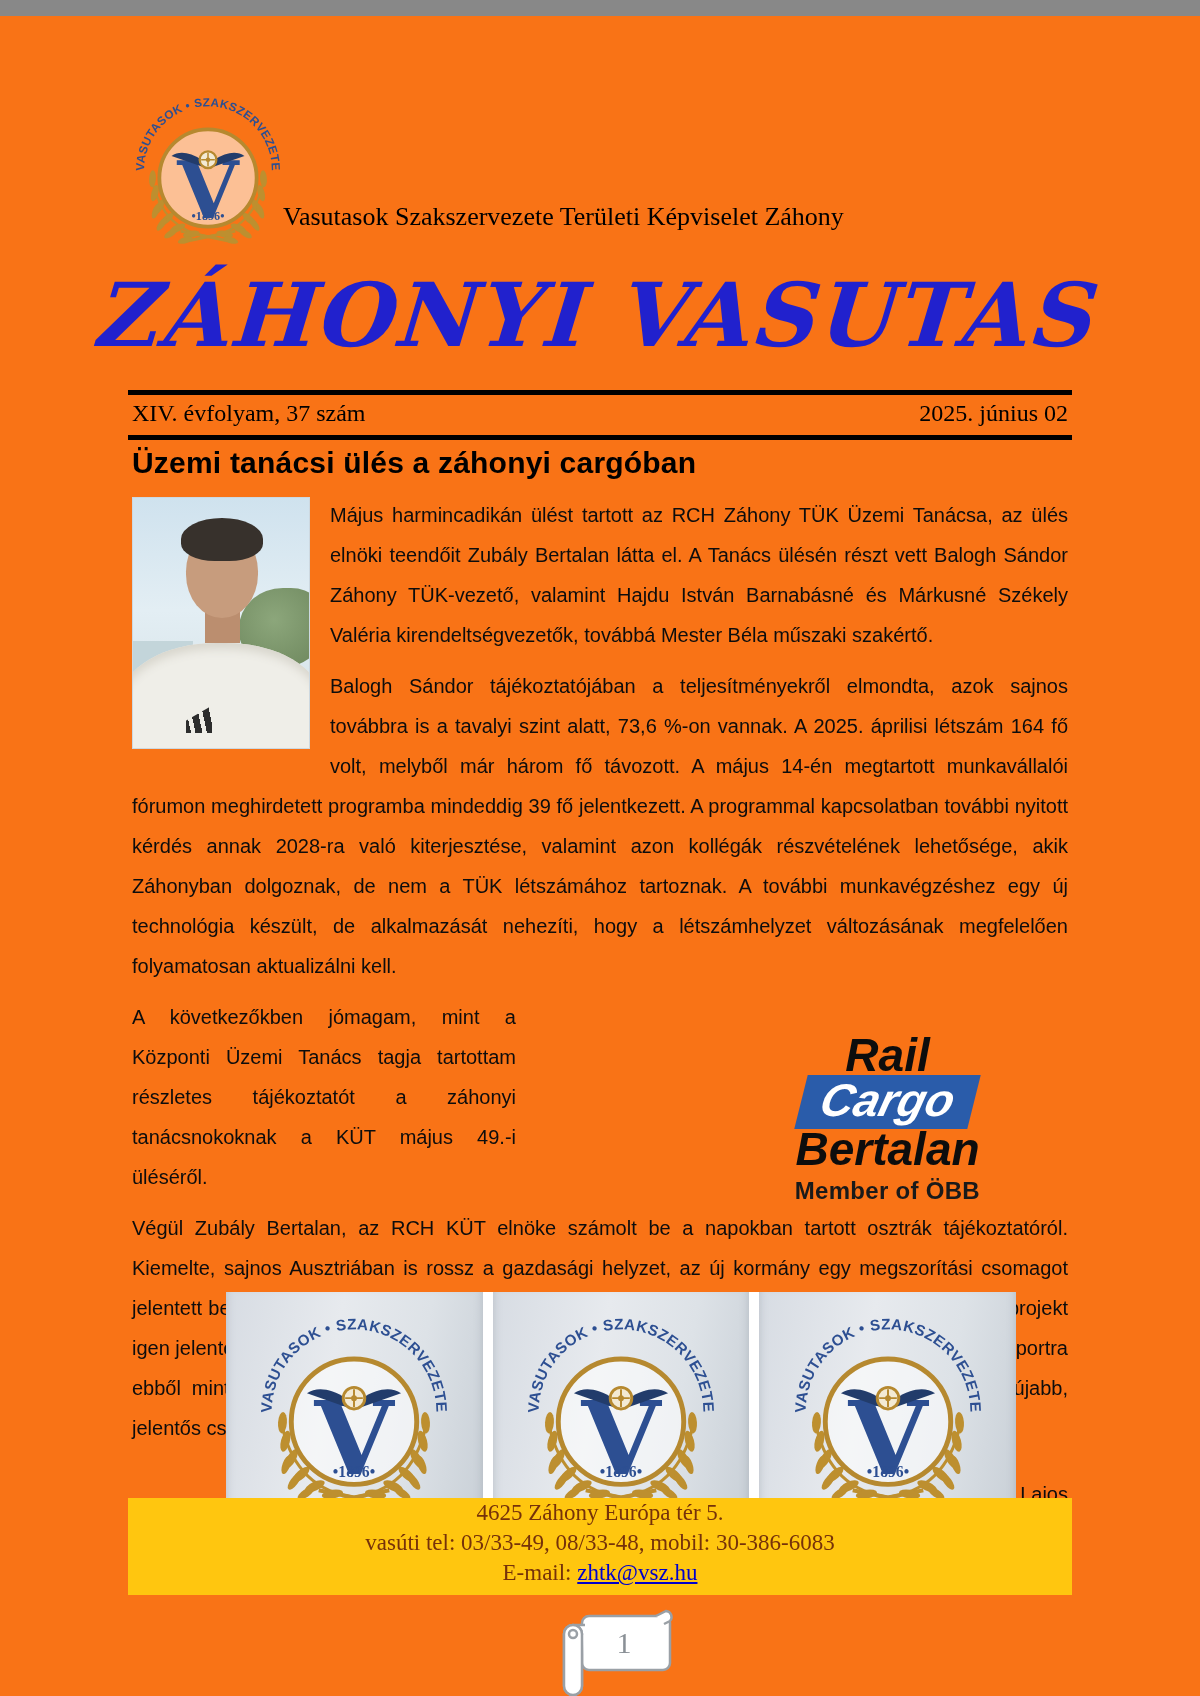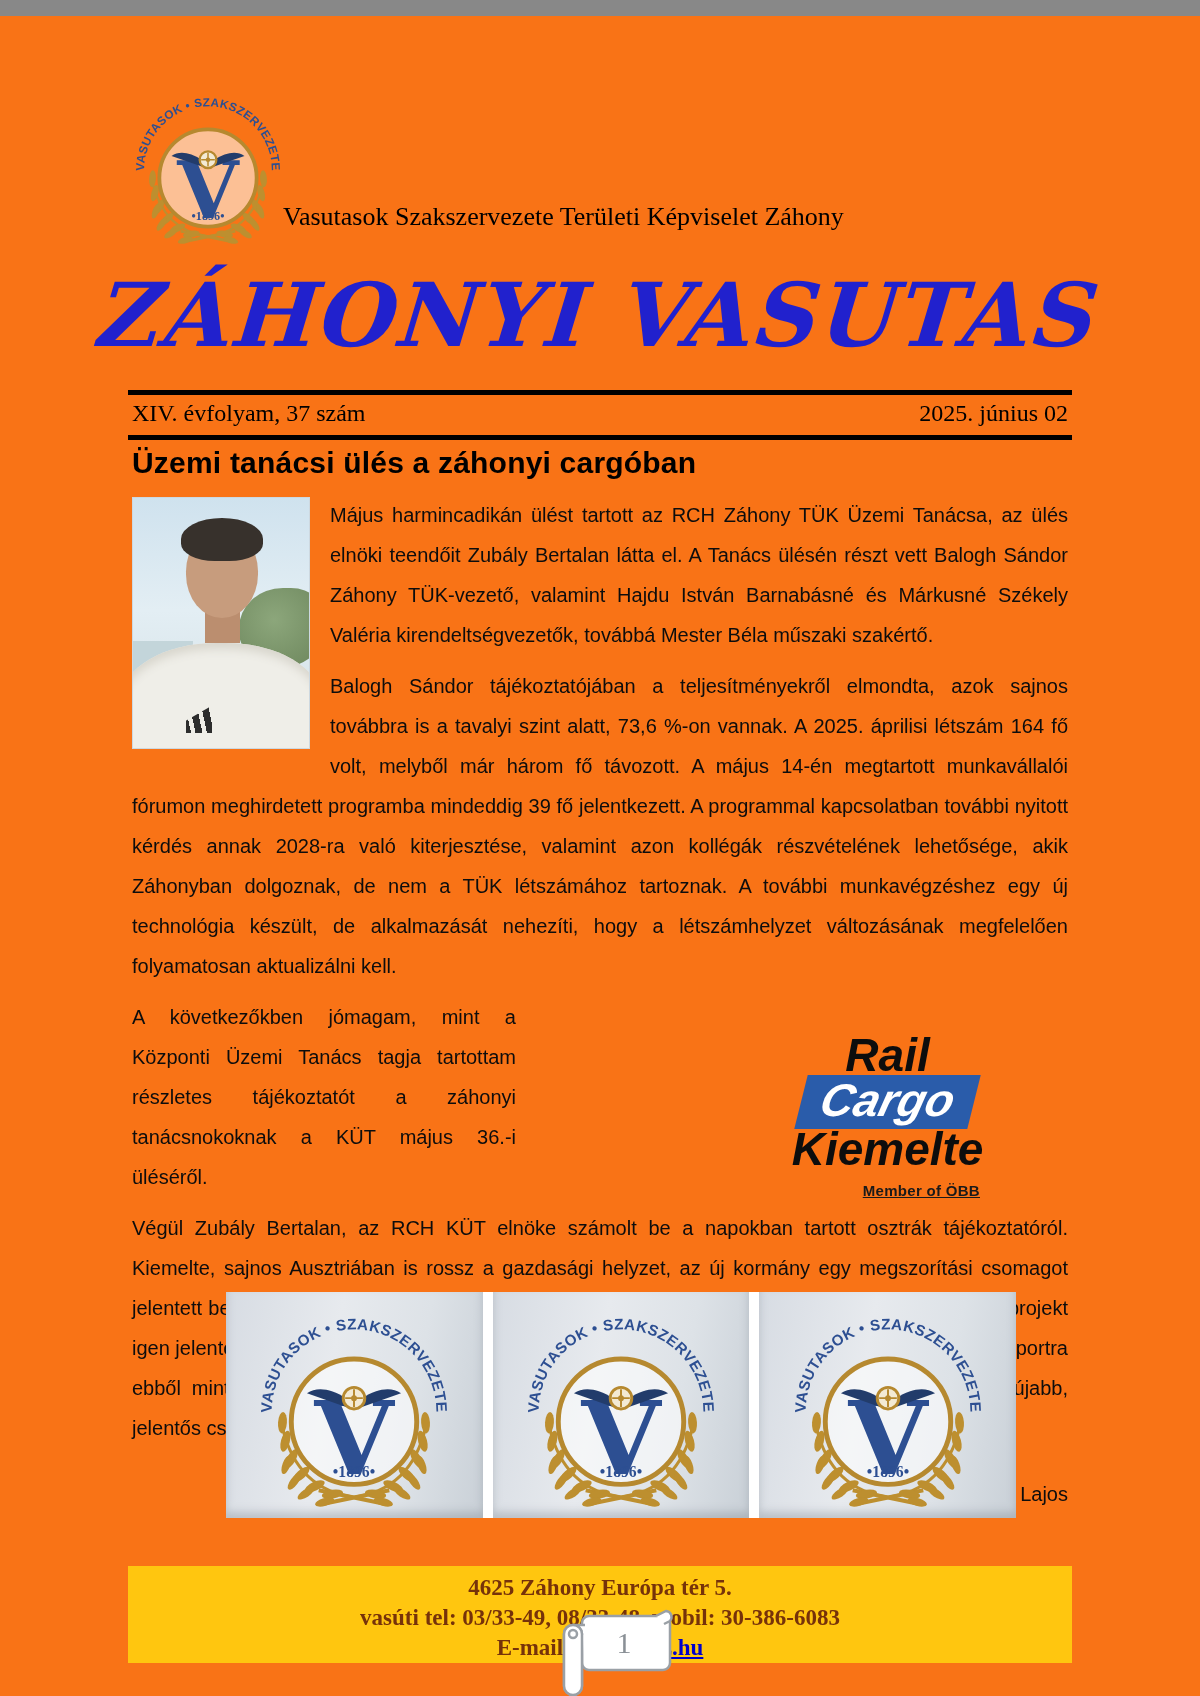--- a/index.html
+++ b/index.html
@@ -56,36 +56,36 @@
   .photo .adidas{position:absolute; left:30%; bottom:6%; width:15%; height:11%;
                  background:linear-gradient(78deg,#2d2d2d 0 16%,transparent 16% 30%,#2d2d2d 30% 52%,transparent 52% 66%,#2d2d2d 66% 88%,transparent 88%);
                  clip-path:polygon(0 100%,100% 100%,100% 0,0 55%);}
   
   .logo-float{float:right; width:552px; height:140px; margin-top:32px; position:relative;}
   .rch{position:absolute; top:6px; right:84px; text-align:right;}
   .rch-row{display:flex; align-items:center; justify-content:flex-end;
            font-style:italic; font-weight:bold; font-size:46px; color:#0d0d0d; white-space:nowrap;flex-direction:column;}
   .rch-cargo{display:inline-block; background:#2a5caa; color:#fff; transform:skewX(-14deg);
              padding:5px 20px 9px 20px; margin:0 10px; font-style:italic;}
-  .rch-member{font-size:15px; font-weight:bold; font-style:normal; color:#1a1a1a;
-              margin-top:2px; padding-right:4px; letter-spacing:.3px;text-decoration:underline;}
+  .rch-member{font-size:24px; font-weight:bold; font-style:normal; color:#1a1a1a;
+              margin-top:2px; padding-right:4px; letter-spacing:.3px;}
   .signature{text-align:right; margin-top:26px; font-size:20px;}
   
   .flags{position:absolute; left:226px; top:1276px; width:790px; height:226px;
          display:flex; gap:10px; background:#fff;}
   .flag{flex:1; position:relative; display:flex; align-items:center; justify-content:center;
         background:linear-gradient(100deg,#d7dce3 0%, #e7eaee 40%, #dde2e7 70%, #c9d0d7 100%);
         box-shadow:inset 0 -6px 8px rgba(120,128,138,.35);}
   .flag svg{width:196px; height:206px;}
   
   .footer-bar{
-    position:absolute; left:128px; top:1550px; width:944px; height:97px;
+    position:absolute; left:128px; top:1482px; width:944px; height:97px;
     background:#ffc60f; text-align:center;
     font-family:"Liberation Serif", serif; font-size:23px; line-height:30px; color:#76320a;
-    padding-top:7px; box-sizing:border-box;font-weight:bold;
+    box-sizing:border-box;
   }
   .footer-bar a{color:#0000cc; text-decoration:underline;}
   
   .scroll-wrap{position:absolute; left:552px; top:1592px; width:130px; height:100px;}
   
   .svg-defs{position:absolute; width:0; height:0; overflow:hidden;}
 </style>
 </head>
 <body>
 
@@ -169,26 +169,26 @@
       </div>
     </div>
     <p>Május harmincadikán ülést tartott az RCH Záhony TÜK Üzemi Tanácsa, az ülés elnöki teendőit Zubály Bertalan látta el. A Tanács ülésén részt vett Balogh Sándor Záhony TÜK-vezető, valamint Hajdu István Barnabásné és Márkusné Székely Valéria kirendeltségvezetők, továbbá Mester Béla műszaki szakértő.</p>
     <p>Balogh Sándor tájékoztatójában a teljesítményekről elmondta, azok sajnos továbbra is a tavalyi szint alatt, 73,6 %-on vannak. A 2025. áprilisi létszám 164 fő volt, melyből már három fő távozott. A május 14-én megtartott munkavállalói fórumon meghirdetett programba mindeddig 39 fő jelentkezett. A programmal kapcsolatban további nyitott kérdés annak 2028-ra való kiterjesztése, valamint azon kollégák részvételének lehetősége, akik Záhonyban dolgoznak, de nem a TÜK létszámához tartoznak. A további munkavégzéshez egy új technológia készült, de alkalmazását nehezíti, hogy a létszámhelyzet változásának megfelelően folyamatosan aktualizálni kell.</p>
 
     <div class="logo-float">
       <div class="rch">
         <div class="rch-row">
           <span>Rail</span>
           <span class="rch-cargo">Cargo</span>
-          <span>Kiemelte</span>
+          <span>Bertalan</span>
         </div>
         <div class="rch-member">Member of ÖBB</div>
       </div>
     </div>
-    <p>A következőkben jómagam, mint a Központi Üzemi Tanács tagja tartottam részletes tájékoztatót a záhonyi tanácsnokoknak a KÜT május 36.-i üléséről.</p>
+    <p>A következőkben jómagam, mint a Központi Üzemi Tanács tagja tartottam részletes tájékoztatót a záhonyi tanácsnokoknak a KÜT május 49.-i üléséről.</p>
     <p>Végül Zubály Bertalan, az RCH KÜT elnöke számolt be a napokban tartott osztrák tájékoztatóról. Kiemelte, sajnos Ausztriában is rossz a gazdasági helyzet, az új kormány egy megszorítási csomagot jelentett be. Ez érinti az ÖBB-t, és azon keresztül természetesen az RCA-t is. A „Phoenix” (Főnix) projekt igen jelentős, évi három-ötszáz millió euró költségcsökkentést jelent az ÖBB-re vetítve. Az RCG csoportra ebből mintegy 40-50 millió euró esik, amelynek következménye, hogy sajnos az RCH-nál is újabb, jelentős csökkentéseket kell megvalósítani a jövőben.</p>
 
     <div class="signature">Görgicze Lajos</div>
   </div>
 
   <div class="flags">
     <div class="flag">
       <svg viewBox="0 0 200 210">
           <use href="#vsz-emblem"></use>
         </svg>

